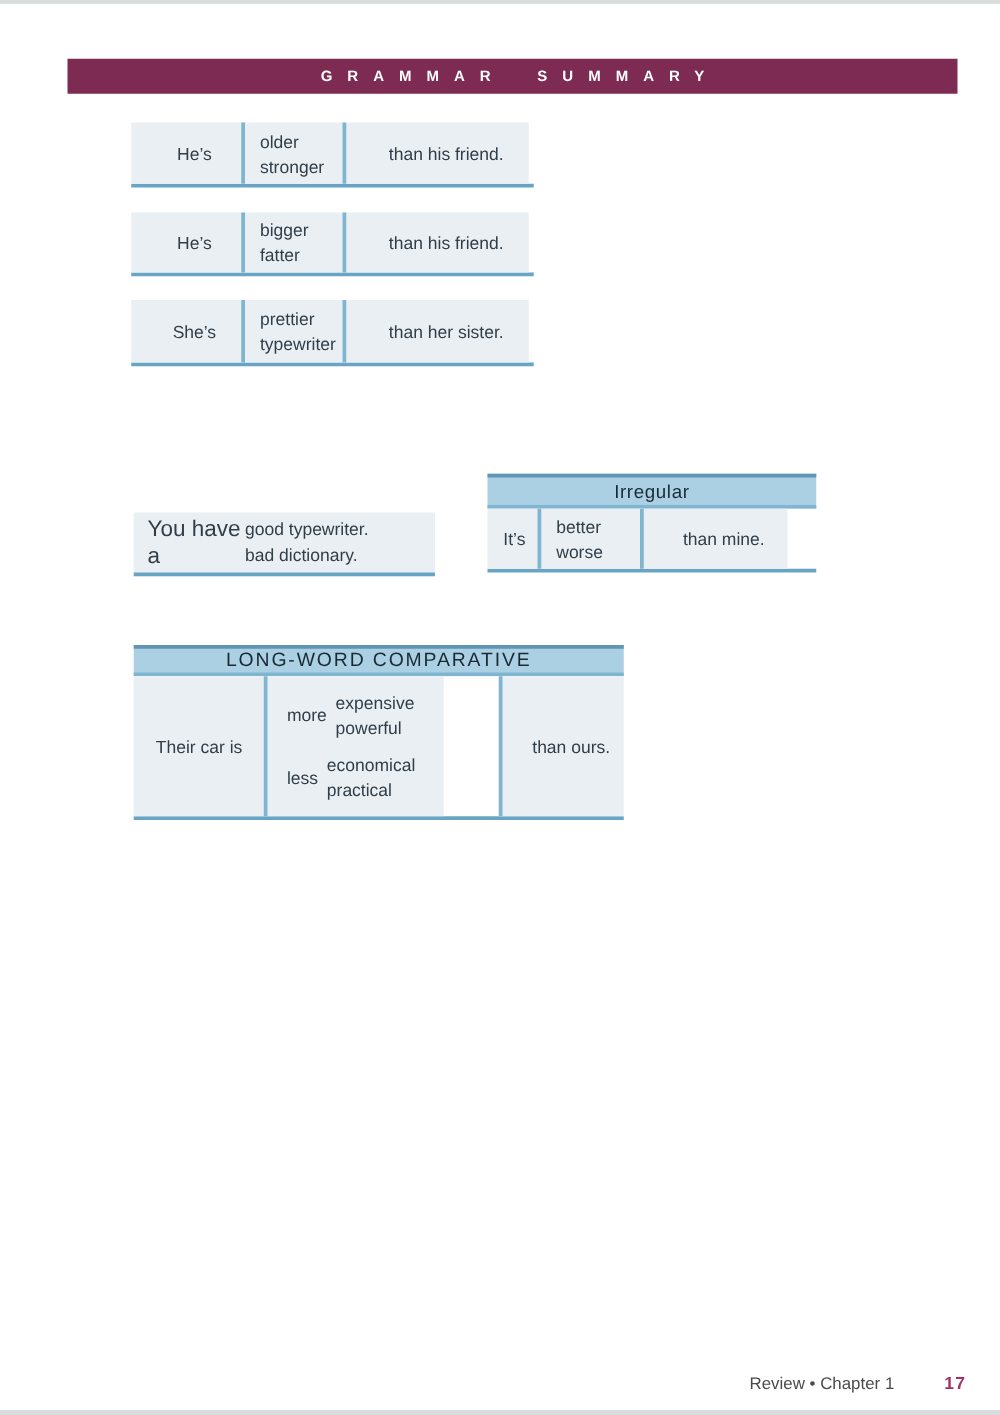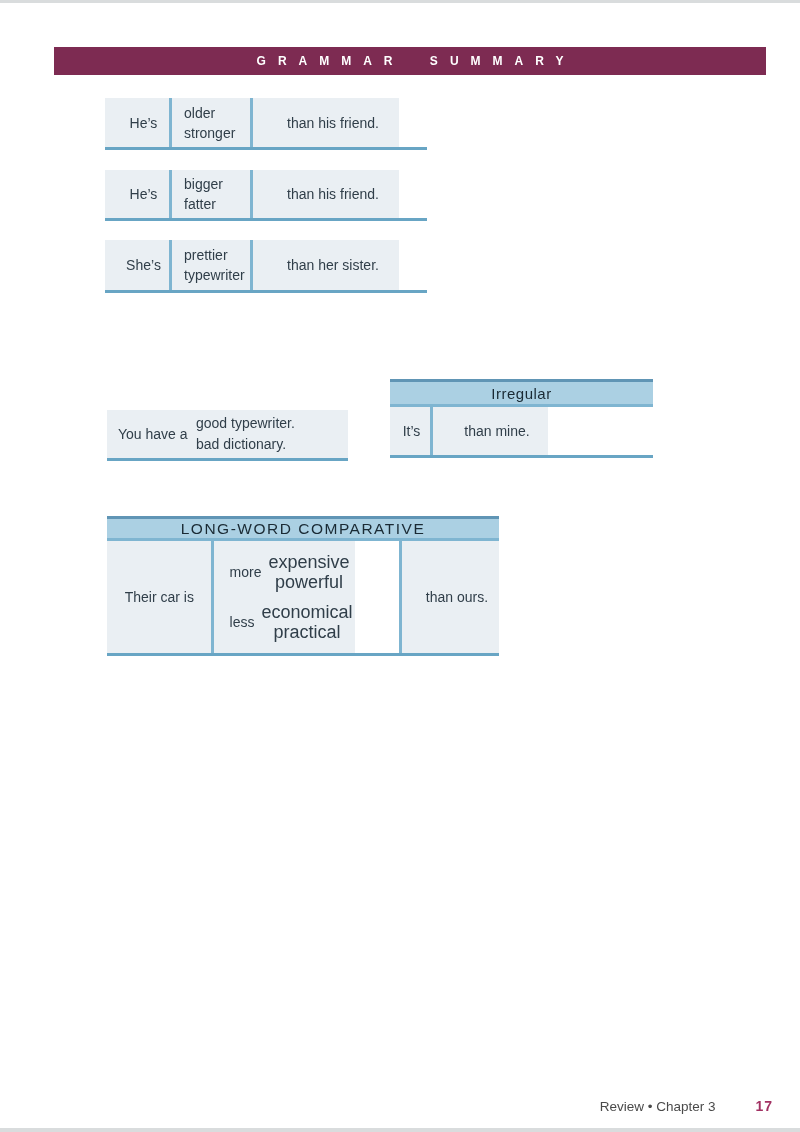--- a/index.html
+++ b/index.html
@@ -79,54 +79,54 @@
   }
   .cell.hcenter { flex-direction: row; align-items: center; }
   .cell + .cell { border-left: 3px solid var(--divider); }
 
   
   .short-word { left: 105px; top: 98px; width: 322px; }
   .short-word .tbl-header { height: 32px; }
   .short-word .trow { height: 52px; }
   .short-word .trow.gap20 { margin-top: 20px; height: 51px; }
   .short-word .trow.gap19 { margin-top: 19px; height: 53px; }
-  .short-word .col-subject    { width: 64px;  padding-left: 13px; }
+  .short-word .col-subject    { width: 88px;  padding-left: 13px; }
   .short-word .col-adjectives { width: 81px; padding-left: 12px; }
   .short-word .col-complement { width: 149px; padding-left: 14px; }
 
   
   .have-block {
     position: absolute;
     left: 107px; top: 410px;
     width: 241px; height: 51px;
     background: var(--cell-bg);
     border-bottom: 3px solid var(--row-border);
     display: flex; align-items: center;
   }
-  .have-block .have-subject { width: 89px; padding-left: 11px; font-size: 14px; }
+  .have-block .have-subject { width: 89px; padding-left: 11px; font-size: 18px; }
   .have-block .have-objects { font-size: 14px; line-height: 21px; }
 
   
   .irregular { left: 390px; top: 379px; width: 263px; }
   .irregular .tbl-header { height: 28px; font-size: 15px; letter-spacing: 0.5px; }
   .irregular .trow { height: 51px; }
   .irregular .col-subject    { width: 40px;  padding-left: 3px; }
   .irregular .col-adjectives { width: 82px;  padding-left: 12px; }
   .irregular .col-complement { width: 118px; padding-left: 13px; }
 
   
   .long-word { left: 107px; top: 516px; width: 392px; }
   .long-word .tbl-header { height: 25px; }
   .long-word .trow { height: 115px; }
   .long-word .col-subject    { width: 118px; padding-left: 1px; }
   .long-word .col-degrees    { width: 162px; justify-content: space-around; padding: 6px 0 6px 16px; }
   .long-word .col-complement { width: 112px; padding-left: 13px; margin-left: 44px; }
   .degree-group { display: flex; align-items: center; gap: 7px; }
   .degree-label { font-size: 14px; }
-  .degree-adjs  { font-size: 18px; line-height: 20px; text-align: center; }
+  .degree-adjs  { font-size: 14px; line-height: 20px; }
 
   
   .footer {
     position: absolute;
     right: 27px; top: 1098px;
     display: flex; align-items: baseline; gap: 40px;
     font-size: 13.5px;
   }
   .footer .footer-label { color: var(--footer-text); }
   .footer .page-number { color: var(--page-number); font-weight: bold; font-size: 14px; letter-spacing: 1px; }
@@ -195,20 +195,24 @@
     </div>
   </div>
 
   <section class="tbl irregular">
     <div class="tbl-header">
       <span>Irregular</span>
     </div>
     <div class="trow">
       <div class="cell col-subject hcenter">
         <span>It’s</span>
+      </div>
+      <div class="cell col-adjectives">
+        <span>better</span>
+        <span>worse</span>
       </div>
       <div class="cell col-complement hcenter">
         <span>than mine.</span>
       </div>
     </div>
   </section>
 
   <section class="tbl long-word">
     <div class="tbl-header">
       <span>LONG-WORD COMPARATIVE</span>
@@ -233,17 +237,17 @@
           </div>
         </div>
       </div>
       <div class="cell col-complement hcenter">
         <span>than ours.</span>
       </div>
     </div>
   </section>
 
   <div class="footer">
-    <span class="footer-label">Review • Chapter 3</span>
+    <span class="footer-label">Review • Chapter 1</span>
     <span class="page-number">17</span>
   </div>
 
 </div>
 
 </body></html>

